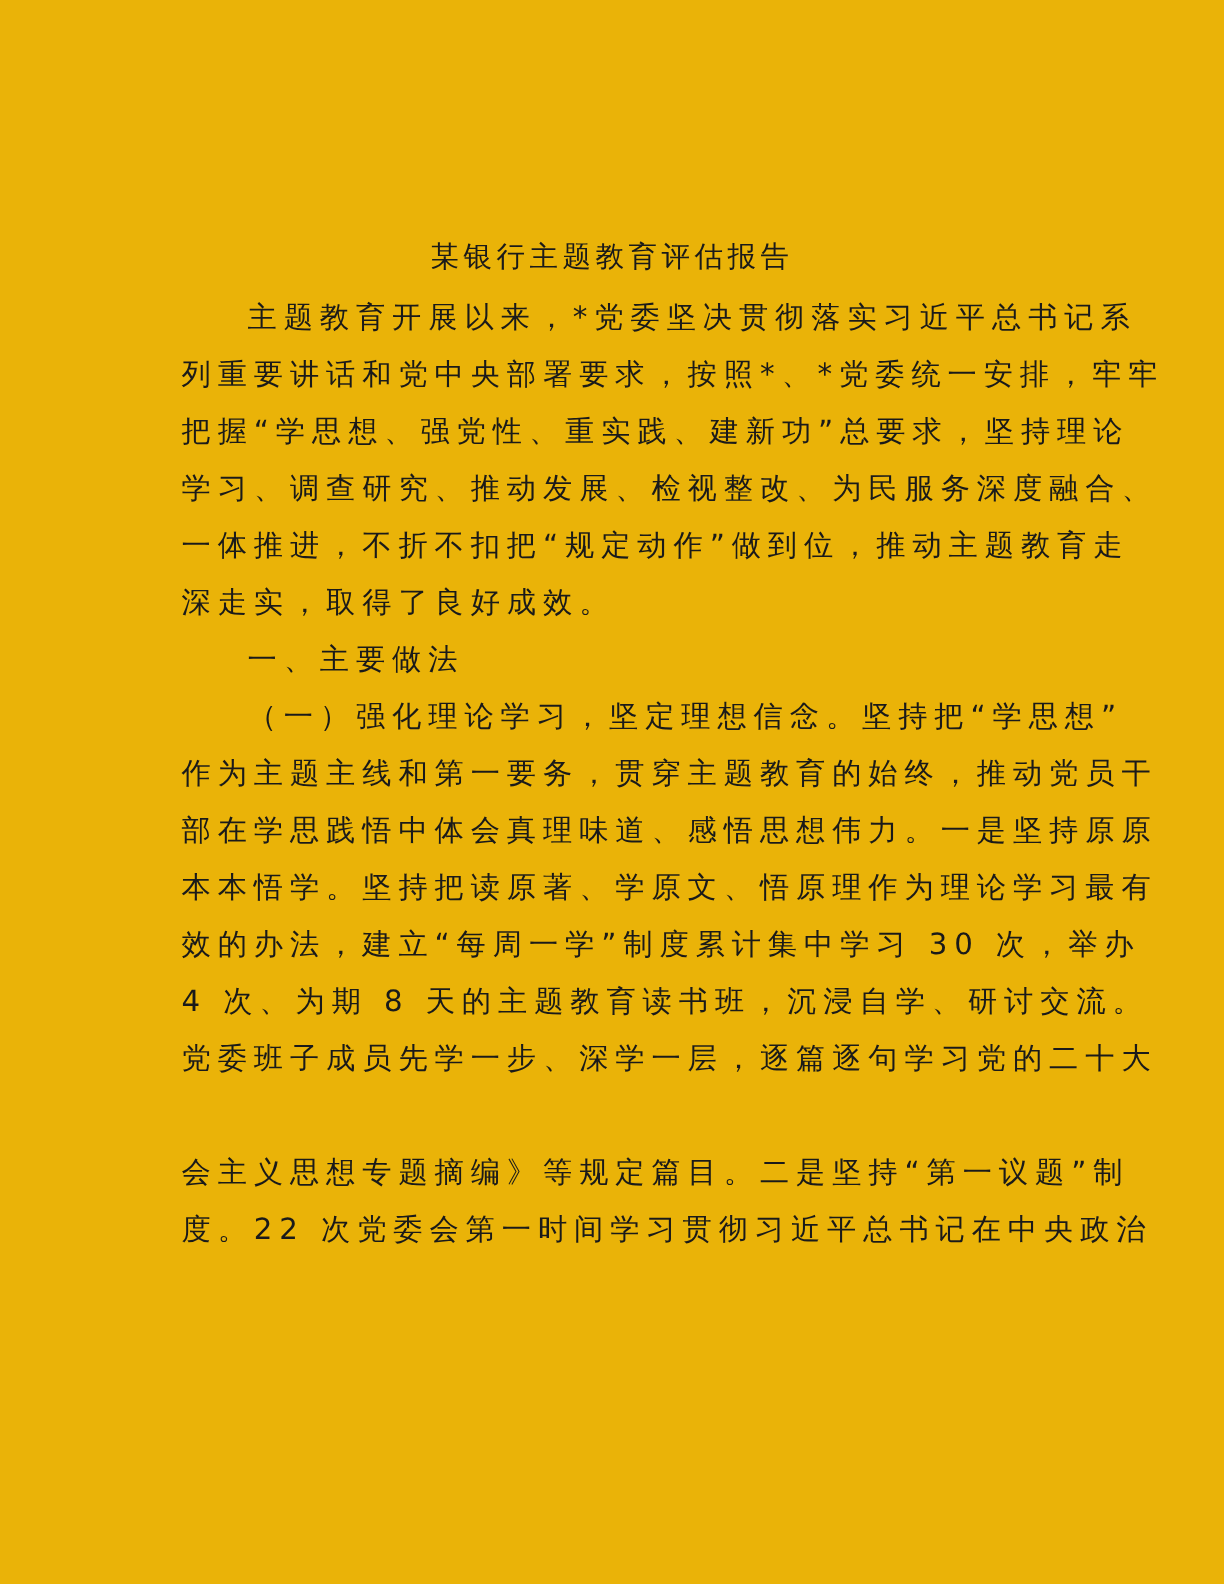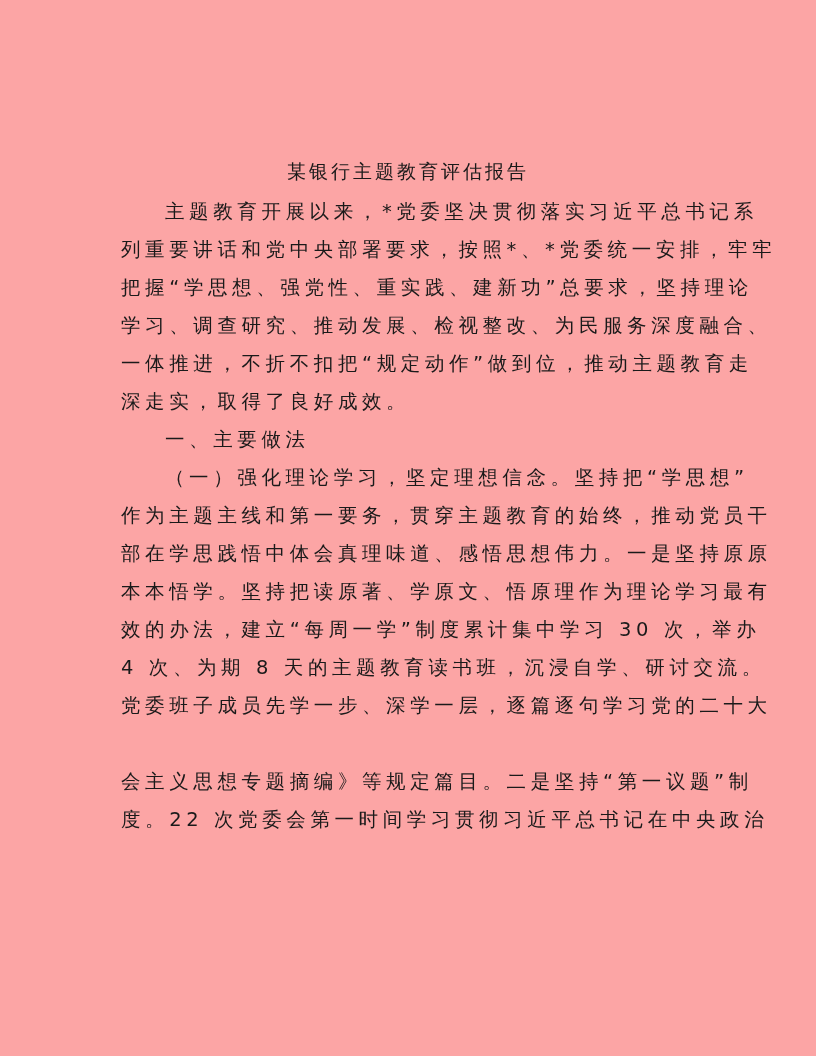--- a/index.html
+++ b/index.html
@@ -1,18 +1,18 @@
 <!DOCTYPE html>
 <html><head>
 <meta charset="utf-8">
 <style>
   html, body { margin: 0; padding: 0; background: #ffffff; }
   body { width: 816px; height: 1056px; position: relative; overflow: hidden;
          font-family: "DejaVu Sans", "Liberation Sans", sans-serif; color: #1a1a1a; }
-  .page { position: absolute; left: 0; top: 0; width: 816px; height: 1056px; background: #fca5a5; }
+  .page { position: absolute; left: 0; top: 0; width: 816px; height: 1056px; background: #eab308; }
   .title { position: absolute; top: 158px; left: 0; width: 816px; text-align: center;
            font-size: 19px; letter-spacing: 3px; line-height: 26px; }
   .line { position: absolute; left: 121px; width: 575px; font-size: 19.5px;
           line-height: 26px; white-space: nowrap; letter-spacing: 4.6px; }
   .indent { left: 165px; }
 </style>
 </head>
 <body>
 
 <div class="page">

